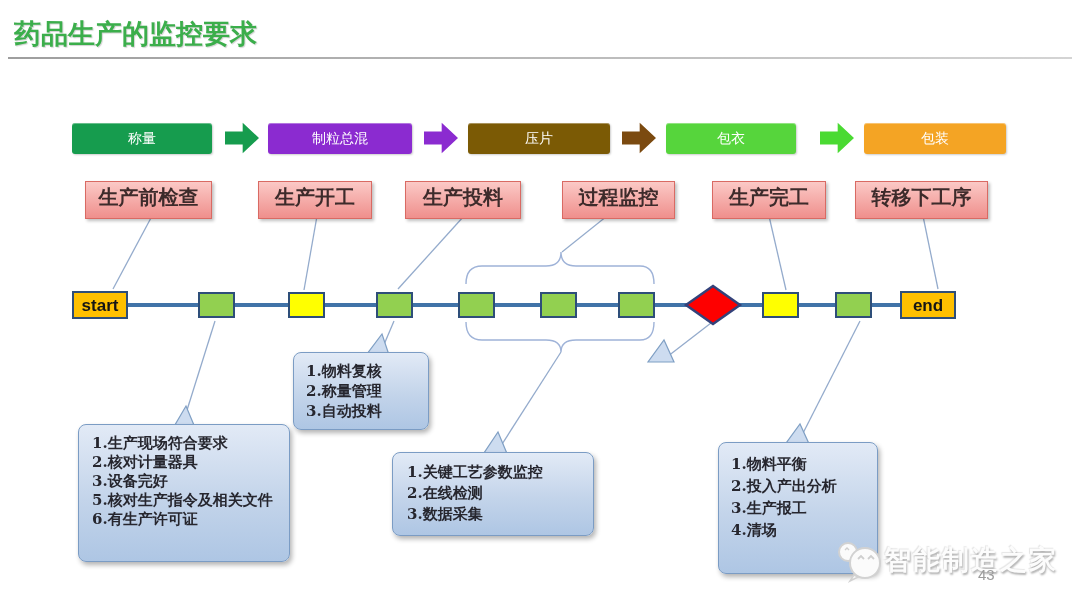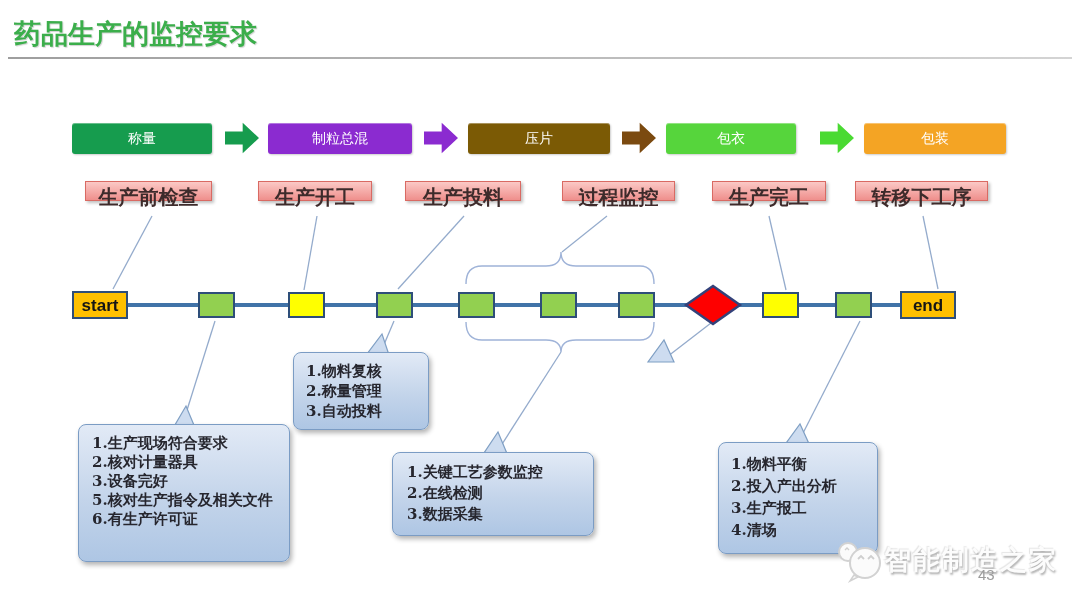--- a/index.html
+++ b/index.html
@@ -22,21 +22,21 @@
   .banner {
     position:absolute; top:123px; height:31px; border-radius:3px;
     color:#ffffff; font-size:14px; text-align:center; line-height:31px;
     box-shadow:inset 0 1px 0 rgba(255,255,255,0.35), 1px 1px 2px rgba(0,0,0,0.2);
   }
   .flow-arrow {
     position:absolute; top:122px; width:34px; height:32px;
     clip-path:polygon(0% 30%, 52% 30%, 52% 2%, 100% 50%, 52% 98%, 52% 70%, 0% 70%);
   }
   .stage-label {
-    position:absolute; top:181px; height:20px; line-height:31px;
+    position:absolute; top:181px; height:38px; line-height:31px;
     background:linear-gradient(180deg,#fbc9c6,#ef8f8c);
     border:1px solid #d96a63; text-align:center;
     font-family:"DejaVu Serif","Liberation Serif",serif;
     font-size:20px; font-weight:bold; color:#3d2b2b;
     box-shadow:2px 2px 3px rgba(0,0,0,0.25);
   }
   .timeline-line {
     position:absolute; left:108px; top:303px; width:822px; height:4px;
     background:#4173a8;
   }
@@ -148,21 +148,21 @@
     <div class="c-line">3.自动投料</div>
   </div>
 
   <div class="callout" style="left:392px;top:452px;width:202px;height:84px;padding:9px 4px 0 14px;font-size:15px;line-height:21px;">
     <div class="c-line">1.关键工艺参数监控</div>
     <div class="c-line">2.在线检测</div>
     <div class="c-line">3.数据采集</div>
   </div>
 
 
-  <div class="callout" style="left:718px;top:442px;width:160px;height:112px;padding:10px 4px 0 12px;font-size:15px;line-height:22px;">
+  <div class="callout" style="left:718px;top:442px;width:160px;height:132px;padding:10px 4px 0 12px;font-size:15px;line-height:22px;">
     <div class="c-line">1.物料平衡</div>
     <div class="c-line">2.投入产出分析</div>
     <div class="c-line">3.生产报工</div>
     <div class="c-line">4.清场</div>
   </div>
 
   <svg class="overlay" style="left:834px;top:538px;" width="50" height="46">
     <g fill="#fbfbfb" stroke="#d2d2d2" stroke-width="2">
       <circle cx="14" cy="14" r="9"></circle>
       <circle cx="31" cy="25" r="15"></circle>

